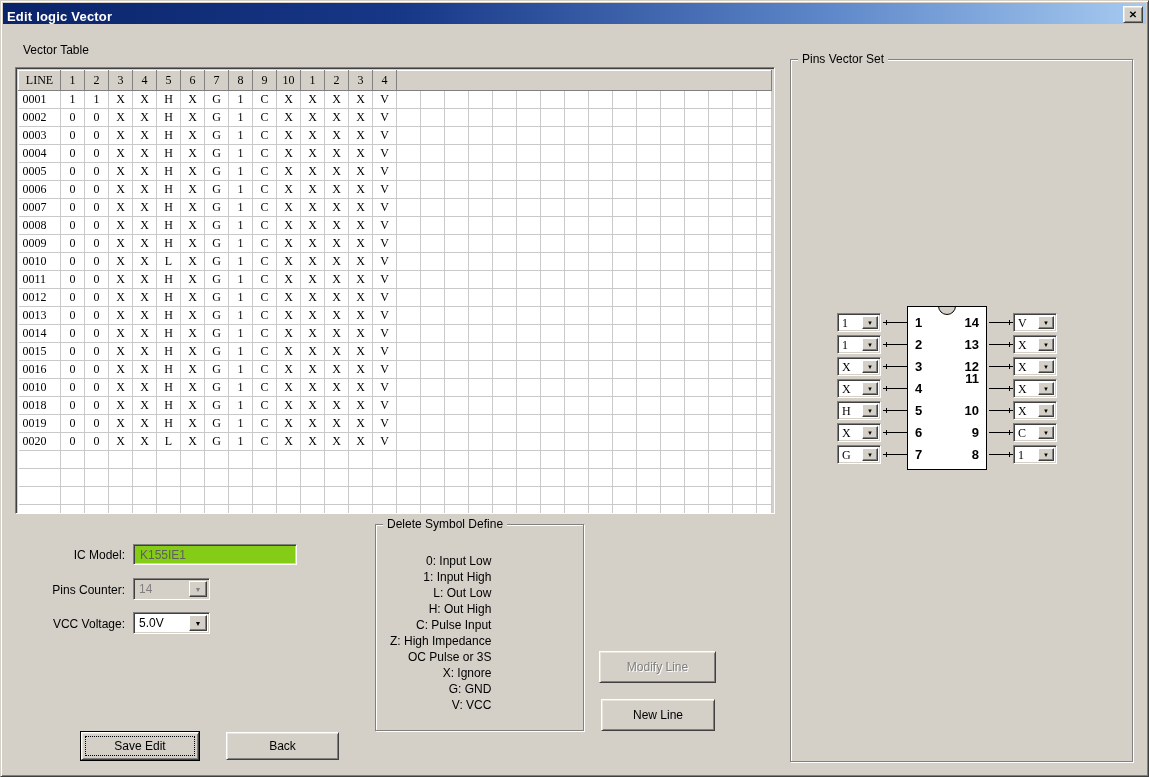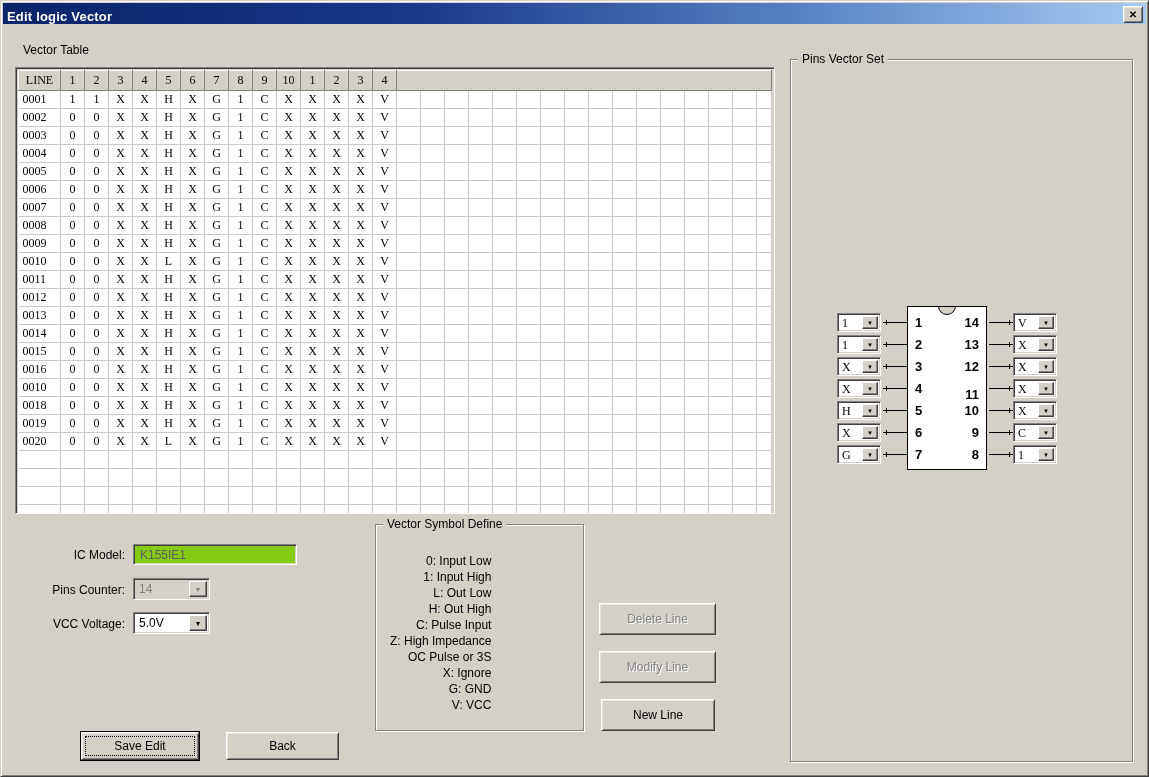--- a/index.html
+++ b/index.html
@@ -1043,21 +1043,21 @@
           <span class="combo-text">X</span>
           <span class="combo-arrow">▼</span>
         </div>
         <div class="wire right" style="top: 60px;"></div>
         <div class="pin-num right" style="top: 51px;">12</div>
         <div class="combo small pin-combo-right" style="top: 73px;">
           <span class="combo-text">X</span>
           <span class="combo-arrow">▼</span>
         </div>
         <div class="wire right" style="top: 82px;"></div>
-        <div class="pin-num right" style="top: 79px; text-align: right;">11</div>
+        <div class="pin-num right" style="top: 63px; text-align: right;">11</div>
         <div class="combo small pin-combo-right" style="top: 95px;">
           <span class="combo-text">X</span>
           <span class="combo-arrow">▼</span>
         </div>
         <div class="wire right" style="top: 104px;"></div>
         <div class="pin-num right" style="top: 95px;">10</div>
         <div class="combo small pin-combo-right" style="top: 117px;">
           <span class="combo-text">C</span>
           <span class="combo-arrow">▼</span>
         </div>
@@ -1083,38 +1083,35 @@
     <span class="combo-arrow">▼</span>
   </div>
 
   <div class="field-label" style="left:28px;top:616px;">VCC Voltage:</div>
   <div class="combo" style="left:132px;top:611px;width:77px;height:22px;">
     <span class="combo-text">5.0V</span>
     <span class="combo-arrow">▼</span>
   </div>
 
   <div class="groupbox" style="left:374px;top:523px;width:209px;height:207px;">
-    <span class="legend">Vector Symbol Define</span>
+    <span class="legend">Delete Symbol Define</span>
     <div class="symbol-list">
         <div>0: Input Low</div>
         <div>1: Input High</div>
         <div>L: Out Low</div>
         <div>H: Out High</div>
         <div>C: Pulse Input</div>
         <div>Z: High Impedance</div>
         <div> OC Pulse or 3S</div>
         <div>X: Ignore</div>
         <div>G: GND</div>
         <div>V: VCC</div>
       </div>
   </div>
 
-  <div class="btn disabled" style="left:598px;top:602px;width:117px;height:32px;">
-    <span>Delete Line</span>
-  </div>
   <div class="btn" style="left:600px;top:698px;width:114px;height:32px;">
     <span>New Line</span>
   </div>
   <div class="btn disabled" style="left:598px;top:650px;width:117px;height:32px;">
     <span>Modify Line</span>
   </div>
 
   <div class="btn default" style="left:80px;top:731px;width:118px;height:28px;">
     <span>Save Edit</span>
   </div>

